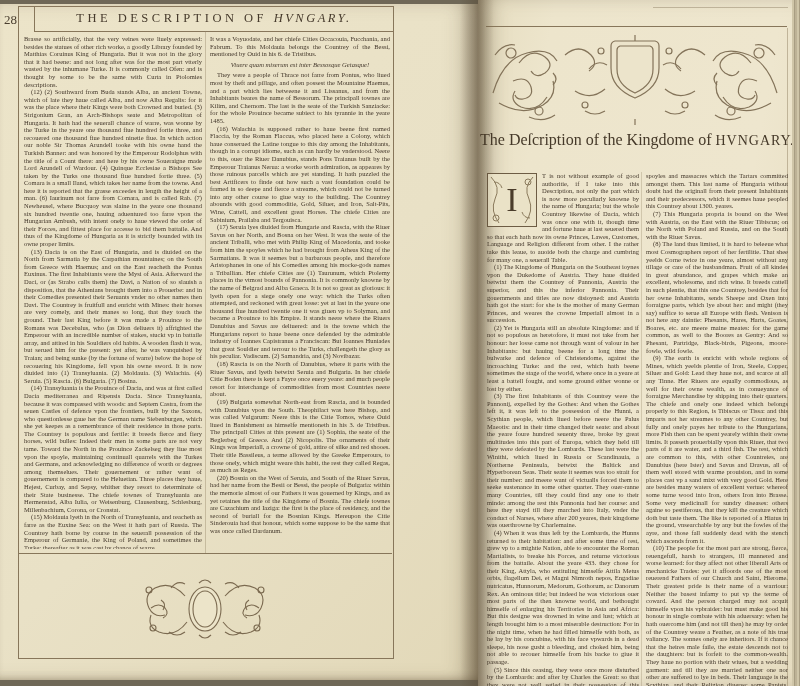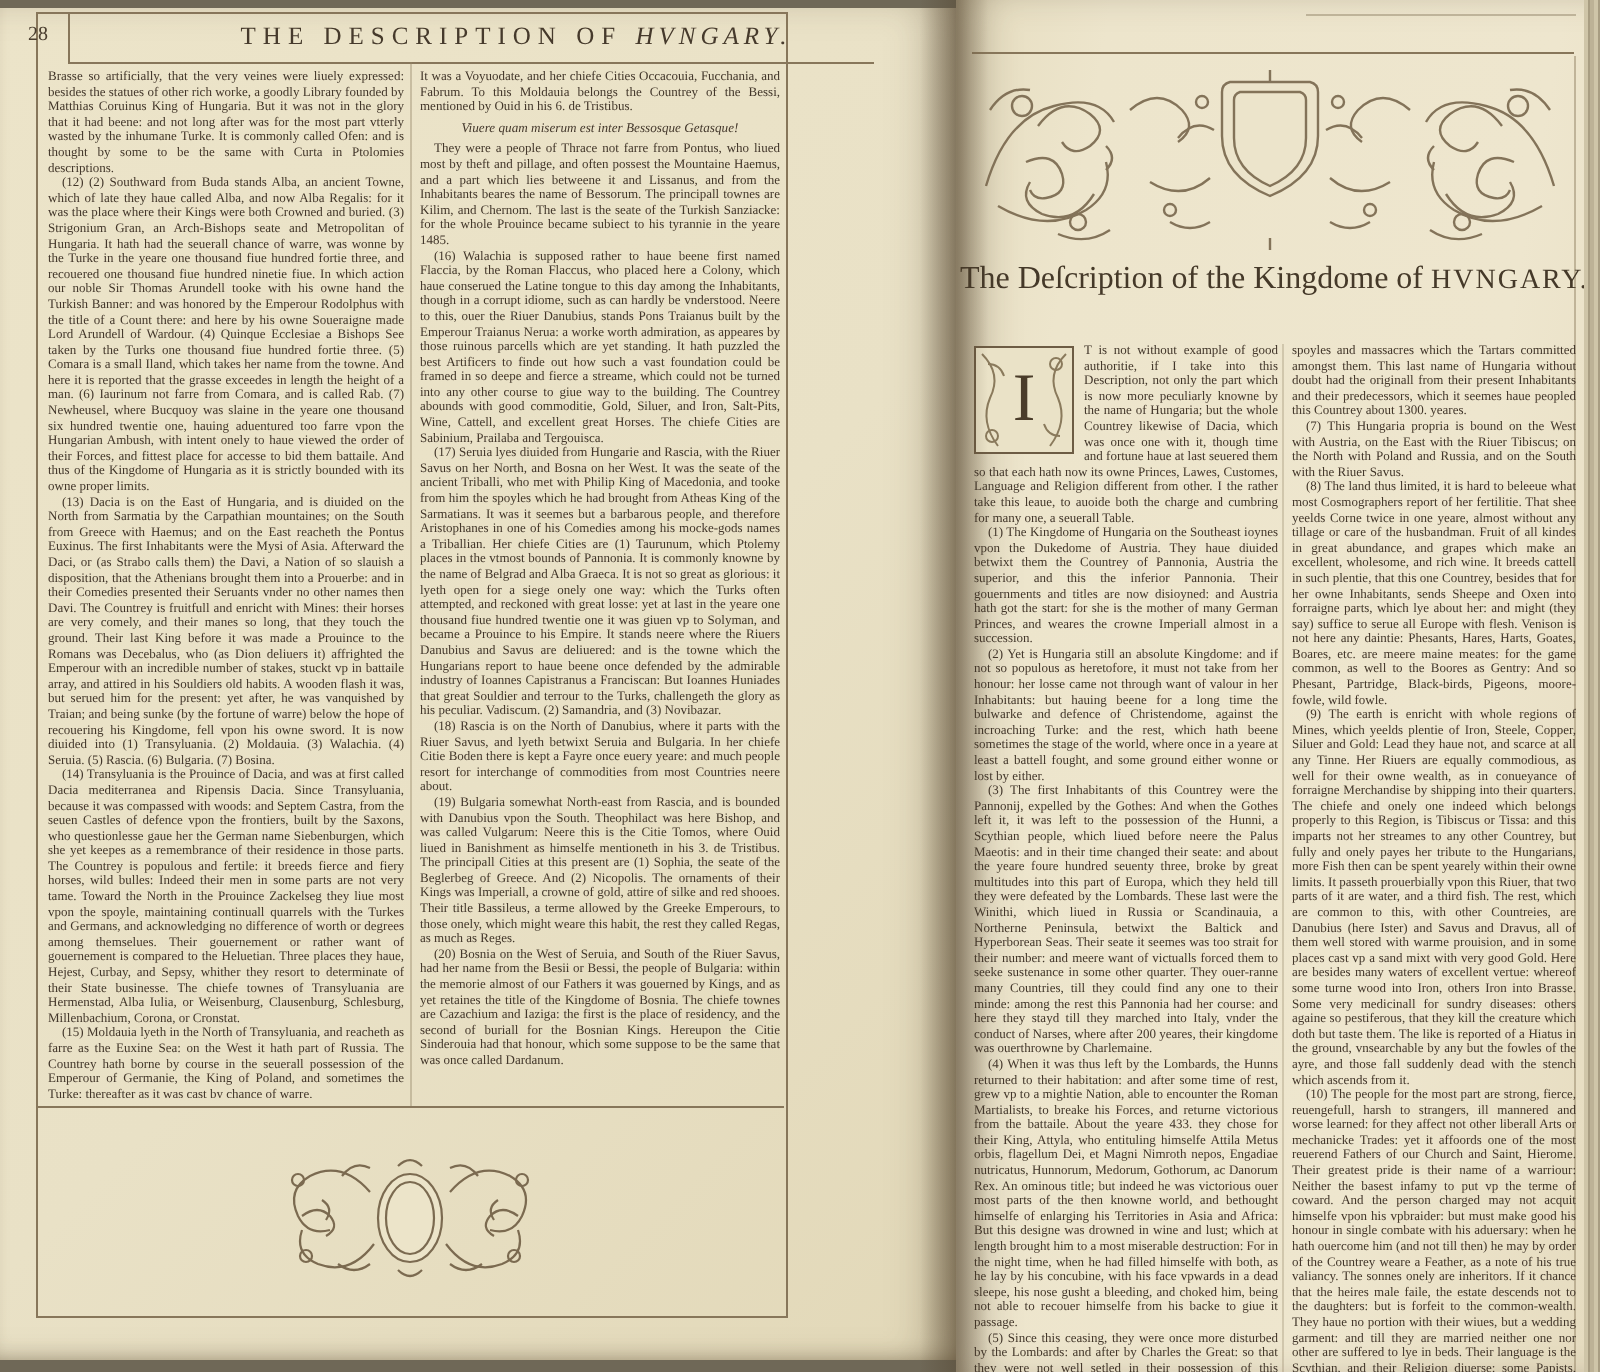--- a/index.html
+++ b/index.html
@@ -11,23 +11,23 @@
     box-shadow:inset -20px 0 24px -12px rgba(74,58,36,.55), inset 0 -6px 10px -6px rgba(74,58,36,.4);}
   .right-page{position:absolute;left:478px;top:0;width:314px;height:686px;
     background:linear-gradient(100deg,#e6ddc0 0%,#ede5cc 18%,#eee6ce 70%,#e6dcc0 100%);
     box-shadow:inset 18px 0 22px -10px rgba(74,58,36,.5);}
   .fore-edge{position:absolute;left:792px;top:0;width:8px;height:686px;
     background:repeating-linear-gradient(to right,#cfc5a8 0 2px,#a89d82 2px 3px,#bdb296 3px 5px);}
   
   .lp-frame{position:absolute;left:18px;top:2px;width:374px;height:651px;border:1px solid #87765a;}
   .lp-header{position:absolute;left:34px;top:2px;width:358px;height:25px;border-left:1px solid #87765a;
     border-bottom:1px solid #87765a;text-align:center;line-height:25px;font-size:12.5px;
-    letter-spacing:3.5px;white-space:nowrap;overflow:hidden;color:#463a2c;padding-left:44px;}
+    letter-spacing:3.5px;white-space:nowrap;overflow:hidden;color:#463a2c;}
   .lp-header .emph{font-style:italic;letter-spacing:2.5px;}
-  .pagenum{position:absolute;left:14px;top:8px;font-size:10px;color:#4a3e2f;}
+  .pagenum{position:absolute;left:4px;top:8px;font-size:13px;color:#4a3e2f;}
   .lp-col{position:absolute;top:31px;height:514px;overflow:hidden;text-align:justify;
     font-size:6.5px;line-height:7.6px;color:#42362a;}
   .lp-col1{left:24px;width:178px;}
   .lp-col2{left:210px;width:180px;}
   .col-divider{position:absolute;left:205px;top:27px;width:1px;height:522px;background:#93836665;}
   .tailpiece-box{position:absolute;left:18px;top:549px;width:374px;height:104px;
     border-top:1px solid #87765a;display:flex;justify-content:center;align-items:flex-start;padding-top:0;}
   .tailpiece-box svg{margin-top:22px;}
   
   .bp{margin:0;text-indent:7px;}

